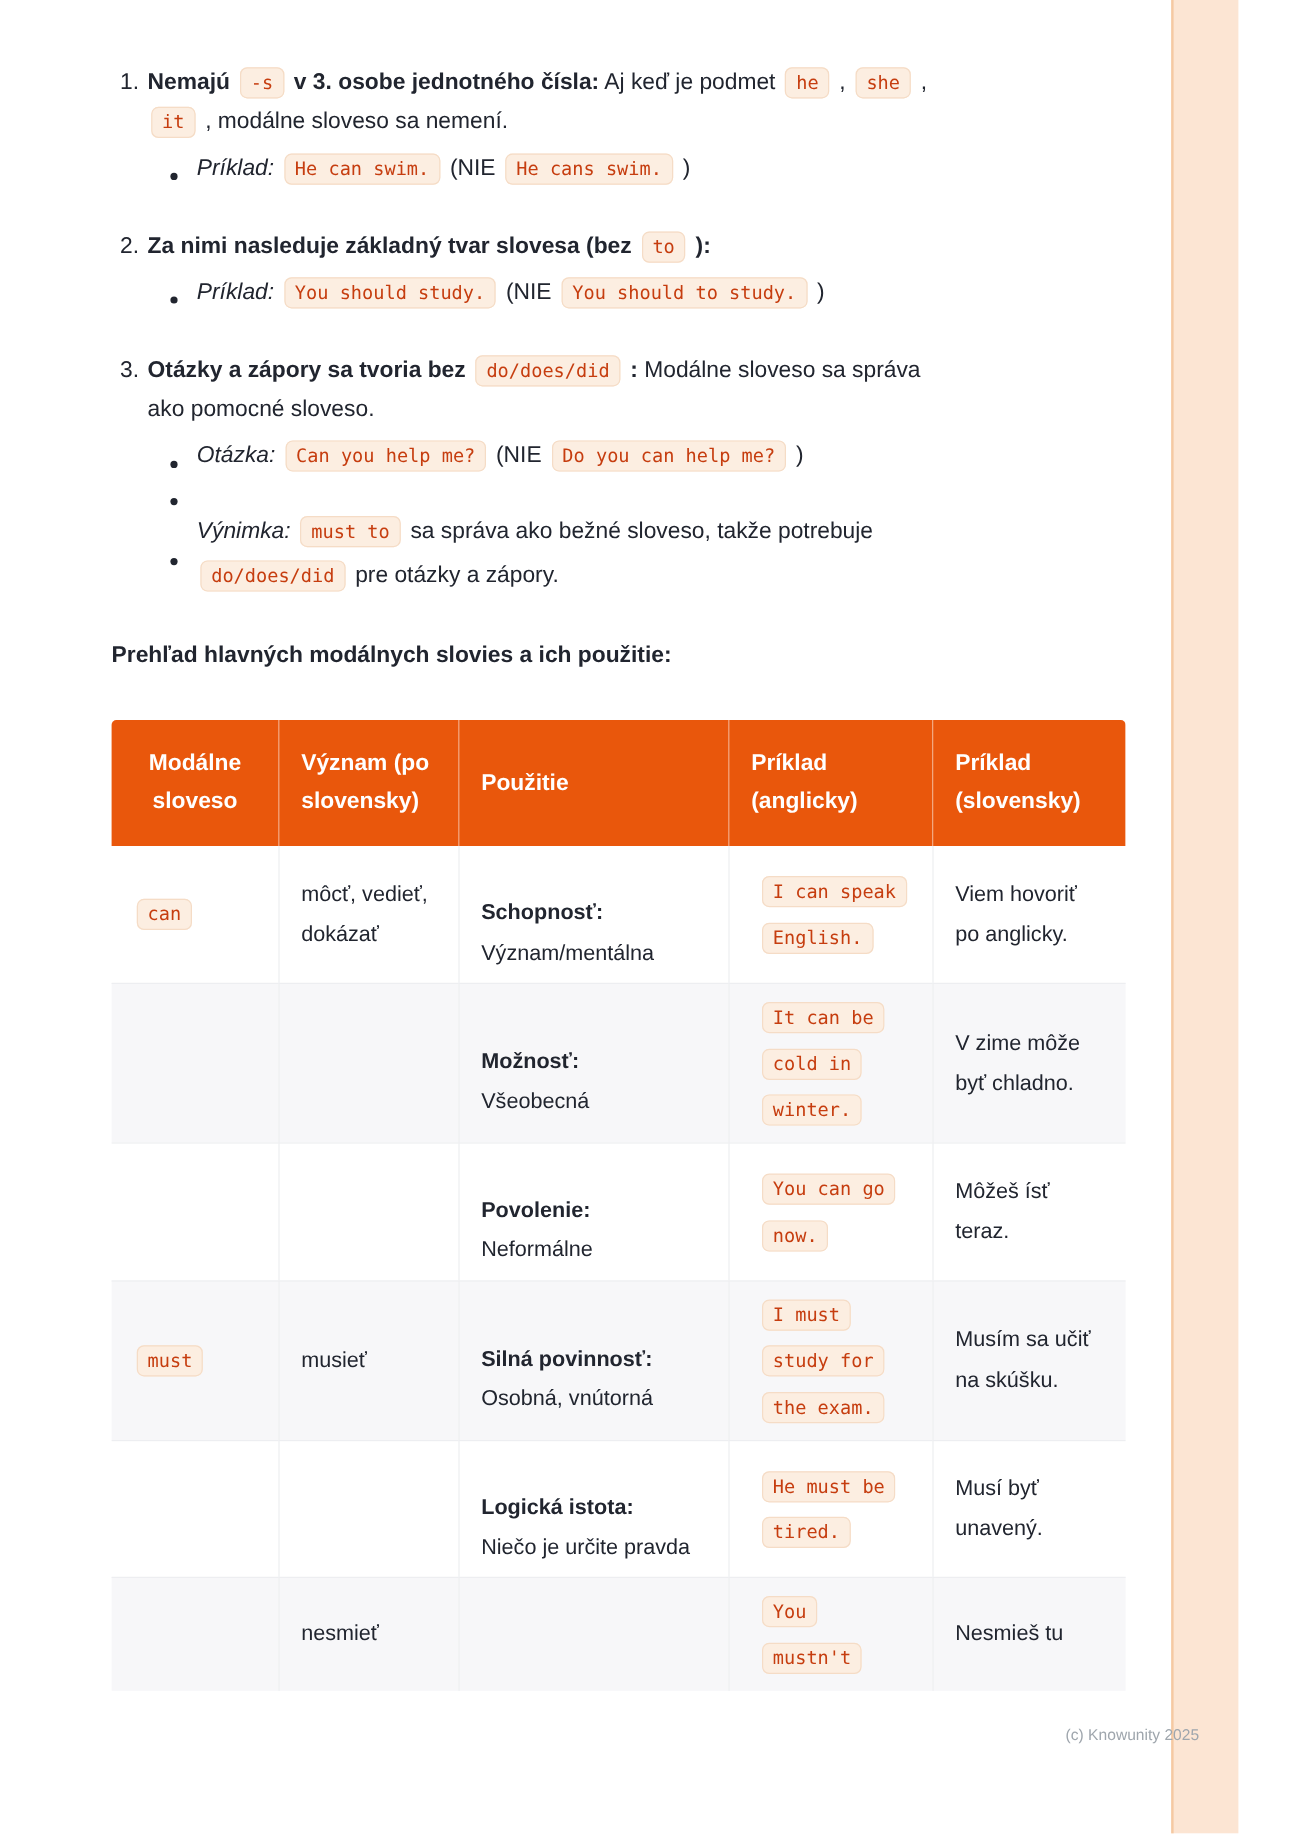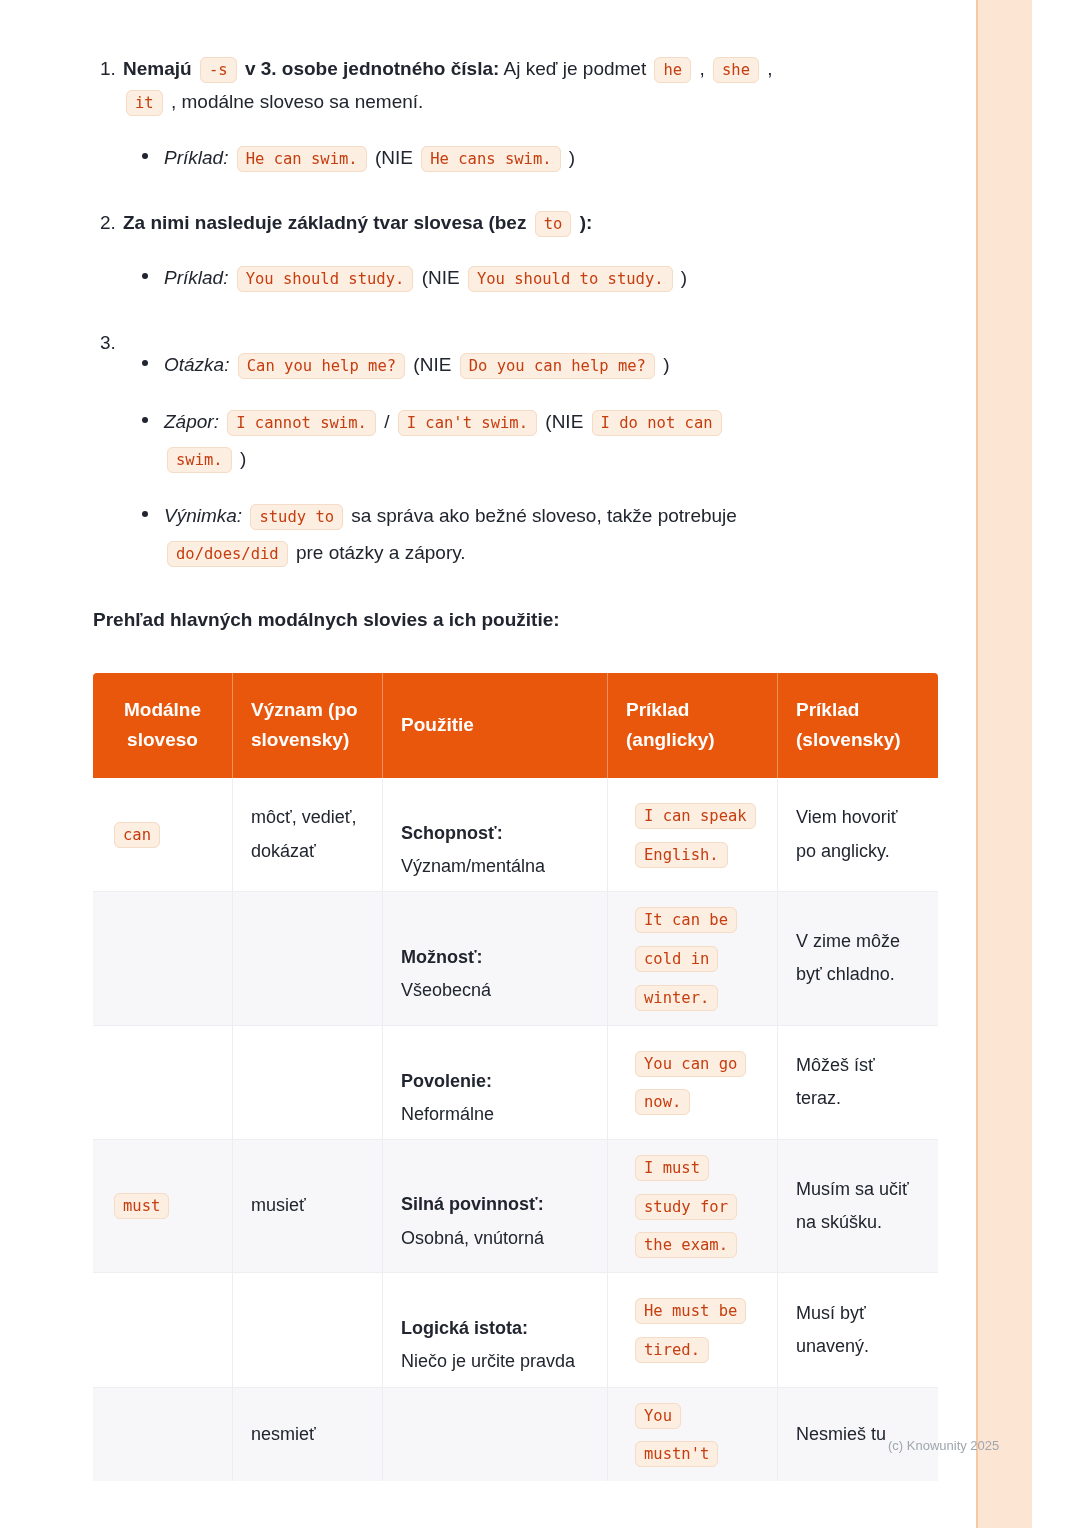--- a/index.html
+++ b/index.html
@@ -29,21 +29,21 @@
     font-size:15.5px;
     color:var(--chip-text,#C63D0F);
     background:var(--chip-bg,#FCEEE1);
     border:1px solid var(--chip-border,#F5DCC6);
     border-radius:6px;
     padding:3px 8px;
     margin:0 3px;
     -webkit-box-decoration-break:clone;
     box-decoration-break:clone;
   }
-  .bullet { display:flex; margin-top:20px; }
+  .bullet { display:flex; margin-top:3px;align-items:center; }
   .dot { flex:none; width:6px; height:6px; border-radius:50%; background:var(--text,#21252F); margin:14px 16px 0 19px; }
   .bline { max-width:600px; line-height:1.95; }
 
   
   .section-heading { font-weight:700; margin-top:38px; }
 
   
   table {
     width:845px; margin-top:42px;
     border-collapse:separate; border-spacing:0;
@@ -123,47 +123,44 @@
           <span class="chip">You should to study.</span>
           <span>)</span>
         </p>
       </div>
     </div>
   </div>
 
   <div class="list-item">
     <span class="num">3.</span>
     <div class="li-body">
+      <p class="line">
+        <span class="s-b">Otázky a zápory sa tvoria bez</span>
+        <span class="chip">do/does/did</span>
+        <span class="s-b">:</span>
+        <span>Modálne sloveso sa správa ako pomocné sloveso.</span>
+      </p>
       <div class="bullet">
         <span class="dot"></span>
         <p class="bline">
           <span class="s-i">Otázka:</span>
           <span class="chip">Can you help me?</span>
           <span>(NIE</span>
           <span class="chip">Do you can help me?</span>
           <span>)</span>
         </p>
       </div>
       <div class="bullet">
         <span class="dot"></span>
-        <p class="bline">
-          <span class="s-i">Zápor:</span>
-          <span class="chip">I cannot swim.</span>
-          <span>/</span>
-          <span class="chip">I can't swim.</span>
-          <span>(NIE</span>
-          <span class="chip">I do not can swim.</span>
-          <span>)</span>
-        </p>
       </div>
       <div class="bullet">
         <span class="dot"></span>
         <p class="bline">
           <span class="s-i">Výnimka:</span>
-          <span class="chip">study to</span>
+          <span class="chip">must to</span>
           <span>sa správa ako bežné sloveso, takže potrebuje</span>
           <span class="chip">do/does/did</span>
           <span>pre otázky a zápory.</span>
         </p>
       </div>
     </div>
   </div>
 
   <p class="section-heading">Prehľad hlavných modálnych slovies a ich použitie:</p>
 

